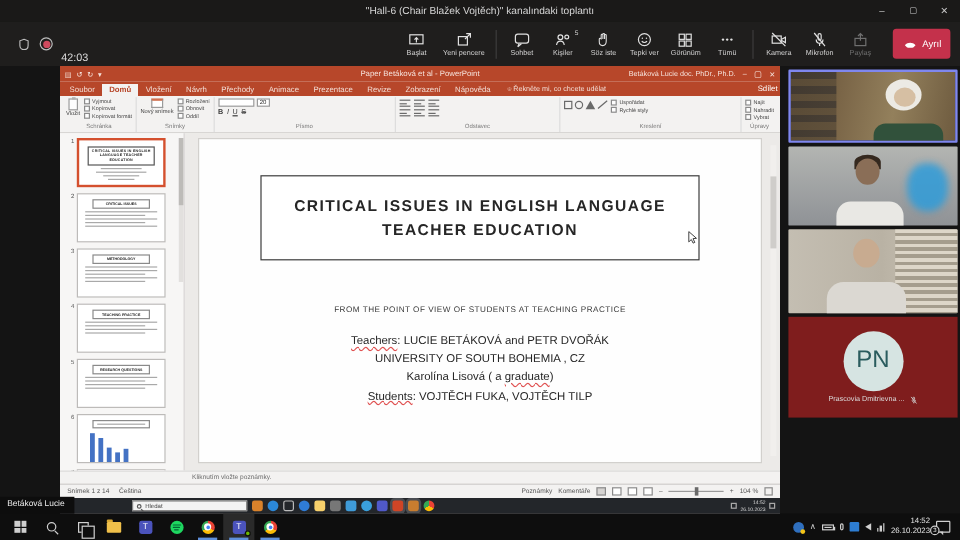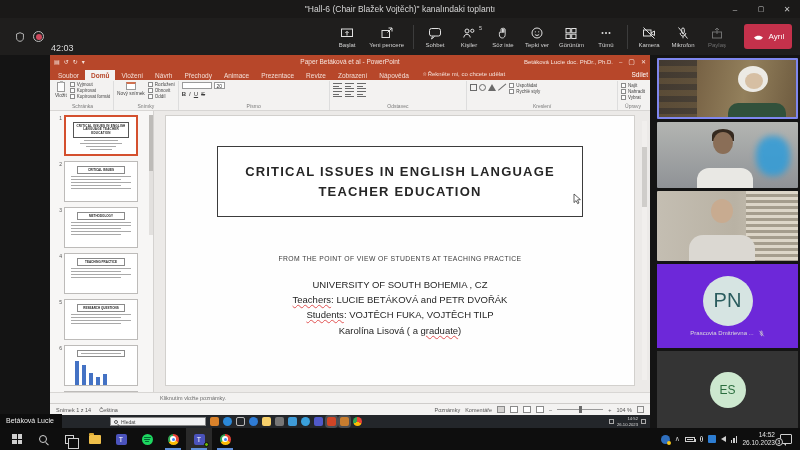--- a/index.html
+++ b/index.html
@@ -183,21 +183,21 @@
                border-radius:12px 12px 0 0; background:#e9e8e4; }
   .v3 { height:70px; background:linear-gradient(90deg,#c4beb2 0%,#b9b2a4 55%,#cfc8ba 100%); }
   .v3 .blinds { position:absolute; right:0; top:0; width:52px; height:100%;
                 background:repeating-linear-gradient(180deg,#ddd6c8 0 3px,#a59d8d 3px 6px); }
   .v3 .head { position:absolute; left:54px; top:8px; width:22px; height:24px; border-radius:50%;
               background:#c8ab90; }
   .v3 .torso { position:absolute; left:32px; bottom:-4px; width:66px; height:30px;
                border-radius:14px 14px 0 0; background:#dbd8d2; }
   .atile { width:100%; display:flex; flex-direction:column; align-items:center; justify-content:center;
            cursor:pointer; }
-  .pn-tile { height:84px; background:#6d28d9; gap:4px; }
+  .pn-tile { height:84px; background:#7f1d1d; gap:4px; }
   .pn-circle { width:50px; height:50px; border-radius:50%; background:#d6e4e2; display:flex;
                align-items:center; justify-content:center; font-size:20px; color:#2a5c5e; }
   .pn-name-row { display:flex; align-items:center; gap:4px; }
   .pn-name { font-size:6px; color:#dcdcdc; }
   .es-tile { flex:1; background:#343434; }
   .es-circle { width:36px; height:36px; border-radius:50%; background:#cde8cf; display:flex;
                align-items:center; justify-content:center; font-size:12px; color:#2c6e3f; }
 
   
   .ltaskbar { position:absolute; bottom:0; left:0; right:0; height:22px; background:#0e0e0e;
@@ -638,24 +638,24 @@
           <div class="thumb-scroll"></div>
         </div>
 
         <div class="canvas">
           <div class="slide">
             <div class="slide-titlebox">
               <div class="slide-title">CRITICAL ISSUES IN ENGLISH LANGUAGE TEACHER EDUCATION</div>
             </div>
             <div class="slide-subtitle">FROM THE POINT OF VIEW  OF STUDENTS AT TEACHING PRACTICE</div>
             <div class="slide-authors">
+                <div><span class="wavy">Teachers</span><span>: LUCIE BETÁKOVÁ and  PETR DVOŘÁK</span></div>
                 <div><span>UNIVERSITY OF SOUTH BOHEMIA , CZ</span></div>
-                <div><span class="wavy">Teachers</span><span>: LUCIE BETÁKOVÁ and  PETR DVOŘÁK</span></div>
+                <div><span>Karolína Lisová ( a </span><span class="wavy">graduate</span><span>)</span></div>
                 <div><span class="wavy">Students</span><span>: VOJTĚCH FUKA, VOJTĚCH TILP</span></div>
-                <div><span>Karolína Lisová ( a </span><span class="wavy">graduate</span><span>)</span></div>
               </div>
             <span class="cursor">
               <svg width="8" height="12" viewBox="0 0 8 12">
                 <path d="M1 1v8.6l2.1-2 1.5 3 1.4-.6-1.5-3.1 2.9-.3z" fill="#fff" stroke="#3a3a3a" stroke-width=".8"></path>
               </svg>
             </span>
           </div>
           <div class="canvas-scroll"></div>
         </div>
       </div>
@@ -734,23 +734,20 @@
         <div class="pn-circle">PN</div>
         <div class="pn-name-row">
           <span class="pn-name">Prascovia Dmitrievna ...</span>
           <svg width="7" height="7" viewBox="0 0 14 14">
             <rect x="5.7" y="2" width="2.6" height="5.5" rx="1.3" fill="none" stroke="#d0d0d0" stroke-width="1.4"></rect>
             <path d="M4.2 7c0 2 1.4 3.1 2.8 3.1S9.8 9 9.8 7M7 10.2V12.3" fill="none" stroke="#d0d0d0" stroke-width="1.4"></path>
             <line x1="2.5" y1="1.5" x2="11.5" y2="12.5" stroke="#d0d0d0" stroke-width="1.4"></line>
           </svg>
         </div>
       </div>
-      <div class="atile es-tile">
-        <div class="es-circle">ES</div>
-      </div>
     </div>
   </div>
 
   <div class="ltaskbar">
     <div class="tcell">
       <span class="winlogo">
           <i></i>
           <i></i>
           <i></i>
           <i></i>

